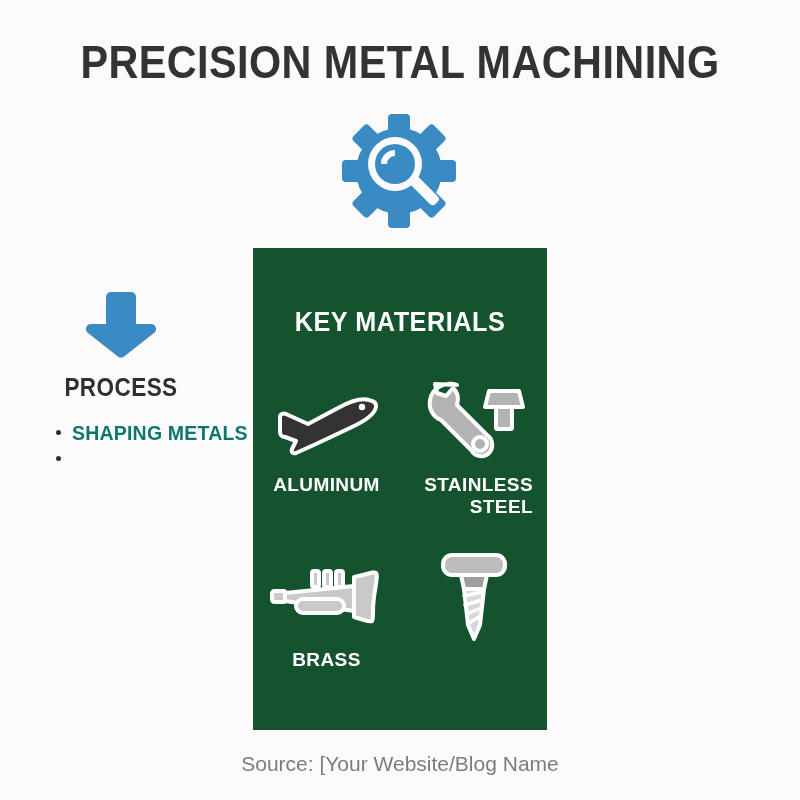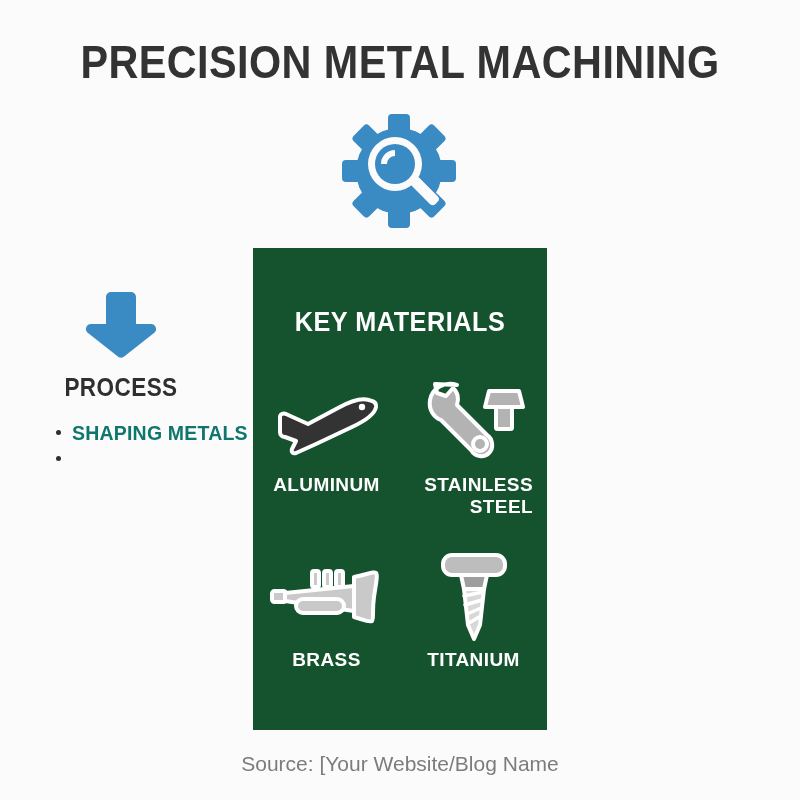--- a/index.html
+++ b/index.html
@@ -296,21 +296,20 @@
               <path d="M30 40 L50 40 L46 76 L40 90 L34 76 Z" fill="#d8d8d8"></path>
             </g>
             <g stroke="#ffffff" stroke-width="3.4" fill="none" stroke-linecap="round">
               <path d="M30 47 L49 43"></path>
               <path d="M31 56 L48 51"></path>
               <path d="M33 65 L47 59"></path>
               <path d="M35 74 L45 68"></path>
             </g>
           </svg>
         </div>
-        <div class="mat-label">TITANIUM</div>
       </div>
 
     </div>
   </div>
 
   <div class="side left">
     <div class="arrow-wrap">
       <svg width="78" height="74" viewBox="0 0 78 74" xmlns="http://www.w3.org/2000/svg">
         <path d="M29 4 h20 a5 5 0 0 1 5 5 v27 h15 a5 5 0 0 1 3.6 8.5 L42.8 68
                  a5 5 0 0 1 -7.6 0 L5.4 44.5 A5 5 0 0 1 9 36 h15 V9 a5 5 0 0 1 5 -5 z" fill="#3a8ac4"></path>

